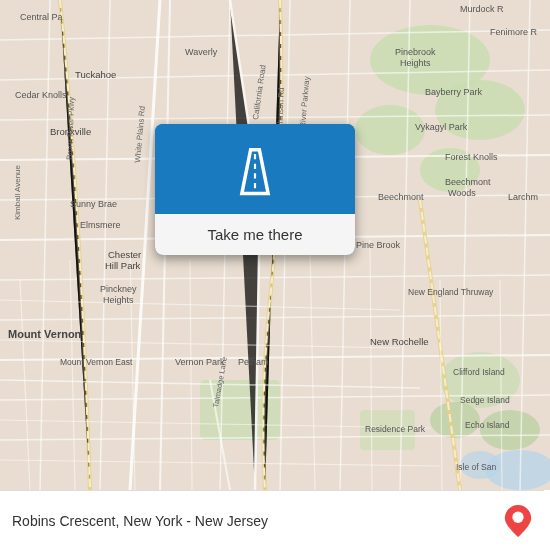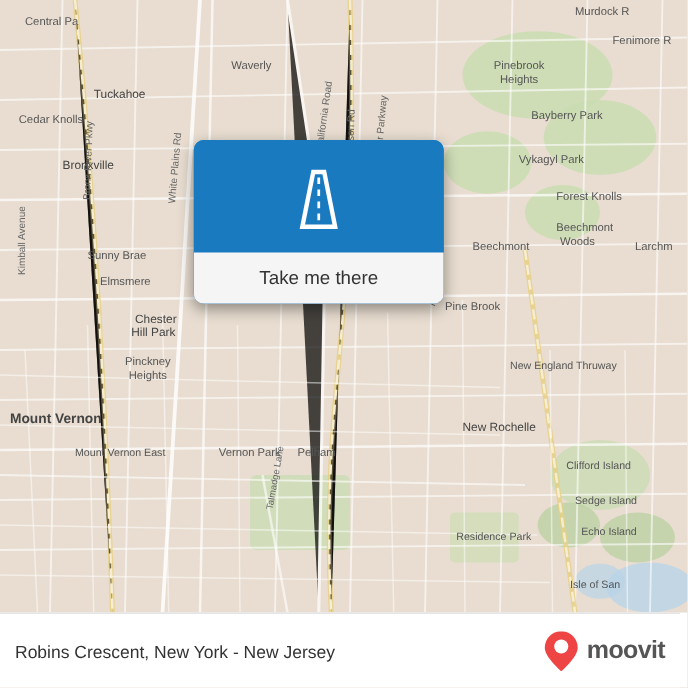--- a/index.html
+++ b/index.html
@@ -23,21 +23,21 @@
     #map-bg {
       width: 100%;
       height: 100%;
       position: absolute;
       top: 0; left: 0;
     }
 
     
     #popup {
       position: absolute;
-      top: 112px;
+      top: 124px;
       left: 155px;
       width: 200px;
       background: #1a7abf;
       border-radius: 8px;
       overflow: hidden;
       box-shadow: 0 4px 12px rgba(0,0,0,0.4);
       z-index: 10;
     }
 
     #popup-icon-area {
@@ -251,15 +251,14 @@
 </div>
 
 <div id="bottom-bar">
   <span id="location-text">Robins Crescent, New York - New Jersey</span>
   <div id="moovit-logo">
 
     <svg id="moovit-pin" viewBox="0 0 28 34" xmlns="http://www.w3.org/2000/svg">
       <path d="M14 0 C6.3 0 0 6.3 0 14 C0 22 14 34 14 34 C14 34 28 22 28 14 C28 6.3 21.7 0 14 0Z" fill="#ef4444"></path>
       <circle cx="14" cy="13" r="6" fill="white"></circle>
     </svg>
-    <span id="moovit-wordmark">moovit</span>
   </div>
 </div>
 
 </body></html>

